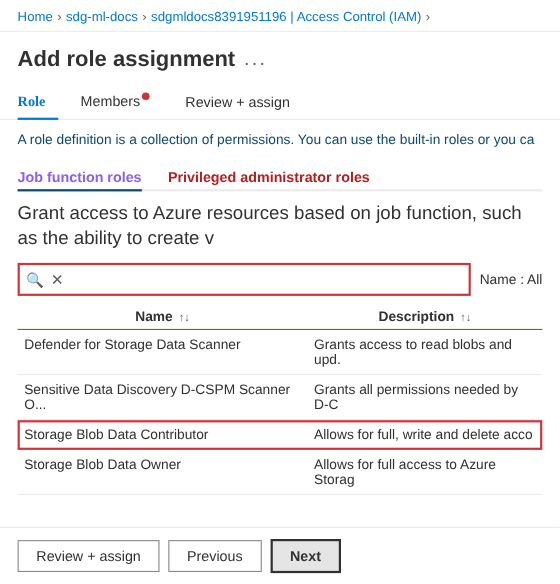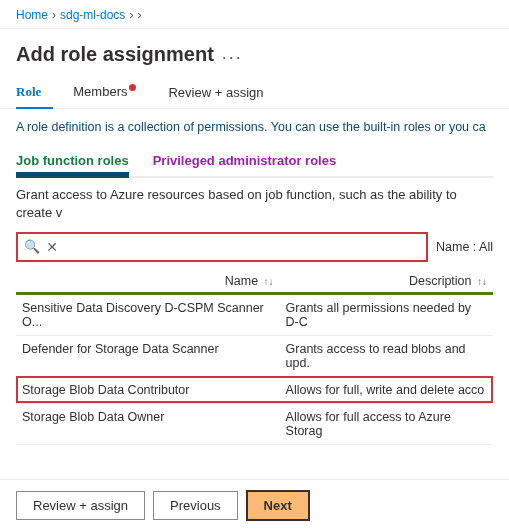--- a/index.html
+++ b/index.html
@@ -103,32 +103,32 @@
       display: flex;
       gap: 0;
       margin-bottom: 8px;
       border-bottom: 2px solid #edebe9;
     }
     .sub-tab {
       font-size: 13px;
       padding: 4px 0;
       margin-right: 24px;
       cursor: pointer;
-      color: #a21caf;
+      color: #b91c1c;
       font-weight: 600;
       border-bottom: 2px solid transparent;
       margin-bottom: -2px;
     }
     .sub-tab.active {
-      color: #15803d;
-      border-bottom: 6px solid #0c4a6e;
+      color: #8b5cf6;
+      border-bottom: 2px solid #0c4a6e;
     }
 
     .sub-description {
-      font-size: 13px;
+      font-size: 17px;
       color: #323130;
       margin: 8px 0 10px 0;
       line-height: 1.4;
     }
 
     .search-row {
       display: flex;
       align-items: center;
       gap: 8px;
       margin-bottom: 8px;
@@ -165,26 +165,26 @@
       font-size: 12.5px;
       color: #323130;
       white-space: nowrap;
     }
 
     .results-table {
       width: 100%;
       border-collapse: collapse;
     }
     .results-table thead tr th {
-      text-align: right;
+      text-align: center;
       font-size: 12.5px;
-      font-weight: 400;
+      font-weight: 700;
       color: #323130;
       padding: 4px 6px 4px 6px;
-      border-bottom: 3px solid #4d7c0f;
+      border-bottom: 1px solid #4d7c0f;
     }
     .results-table tbody tr td {
       font-size: 12.5px;
       color: #323130;
       padding: 6px 6px;
       border-bottom: 1px solid #edebe9;
       vertical-align: top;
     }
 
     .sort-icon {
@@ -209,33 +209,34 @@
       padding: 6px 16px;
       font-size: 13px;
       cursor: pointer;
       border: 1px solid #8a8886;
       background: #fff;
       color: #323130;
       font-family: inherit;
     }
     .btn-primary {
       border: 2px solid #323130;
-      background: #fdba74;
+      background: #e5e5e5;
       color: #323130;
       font-weight: 600;
     }
   </style>
 </head>
 <body>
 
 <div class="breadcrumb-bar">
   <a>Home</a>
   <span class="sep">›</span>
   <a>sdg-ml-docs</a>
   <span class="sep">›</span>
+  <a>sdgmldocs8391951196 | Access Control (IAM)</a>
   <span class="sep">›</span>
 </div>
 
 <div class="page-header">
   <span class="page-title">Add role assignment</span>
   <span class="page-header-dots">...</span>
 </div>
 
 <div class="tabs-bar">
   <div class="tab-item active">
@@ -279,26 +280,26 @@
           <span class="sort-icon">↑↓</span>
         </th>
         <th>
           <span>Description</span>
           <span class="sort-icon">↑↓</span>
         </th>
       </tr>
     </thead>
     <tbody>
       <tr>
+        <td>Defender for Storage Data Scanner</td>
+        <td>Grants access to read blobs and upd.</td>
+      </tr>
+      <tr>
         <td>Sensitive Data Discovery D-CSPM Scanner O...</td>
         <td>Grants all permissions needed by D-C</td>
-      </tr>
-      <tr>
-        <td>Defender for Storage Data Scanner</td>
-        <td>Grants access to read blobs and upd.</td>
       </tr>
       <tr style="outline: 2px solid #d13438; outline-offset: -2px; position: relative;">
         <td>Storage Blob Data Contributor</td>
         <td>Allows for full, write and delete acco</td>
       </tr>
       <tr>
         <td>Storage Blob Data Owner</td>
         <td>Allows for full access to Azure Storag</td>
       </tr>
     </tbody>

